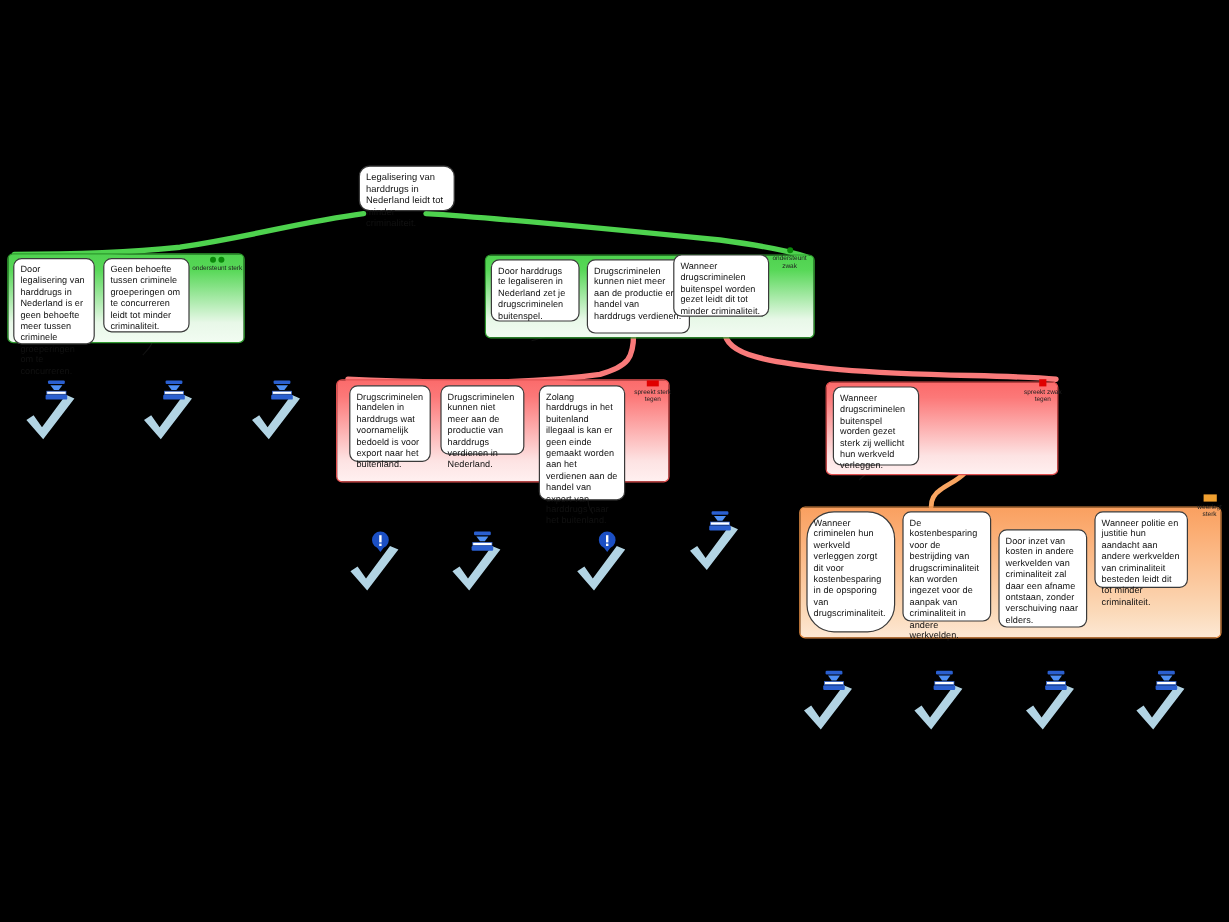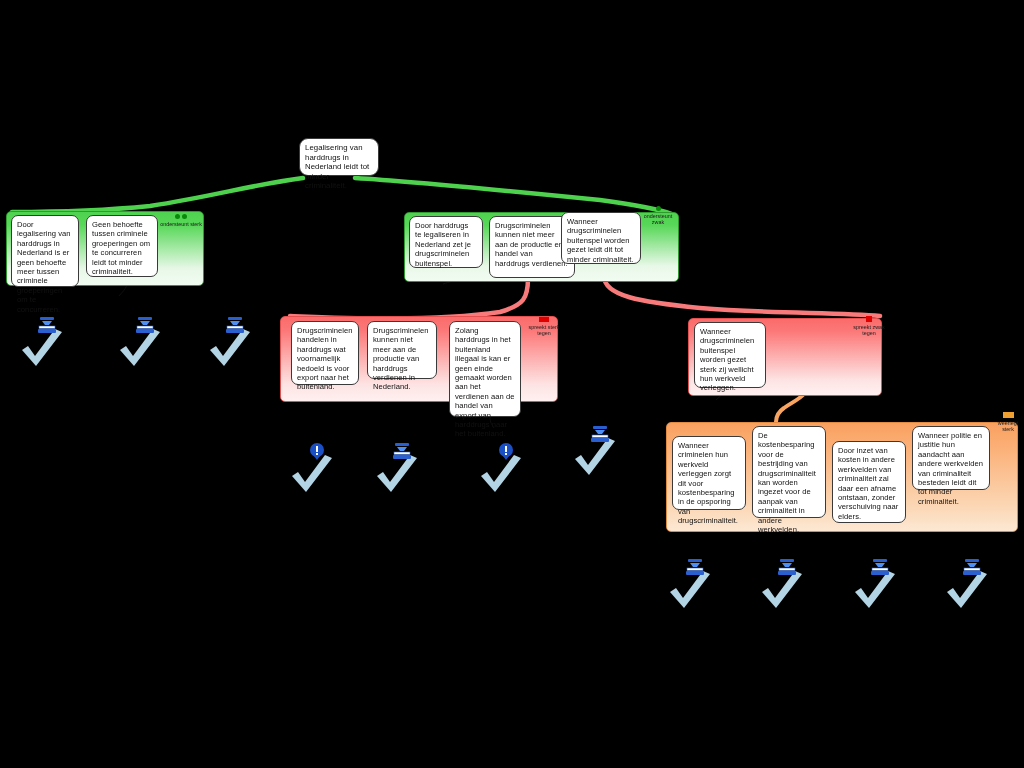--- a/index.html
+++ b/index.html
@@ -201,21 +201,21 @@
   <div class="legend" style="left:853px; top:316px; width:32px;">
     <div class="marks">
       <span class="sq-red small"></span>
     </div>
     <div class="caption">spreekt zwak tegen</div>
   </div>
 
   <div class="group g-orange" style="left:666px; top:422px; width:352px; height:110px;">
     <div class="group-inner"></div>
   </div>
-  <div class="claim" style="left:672px; top:436px; width:74px; height:74px;">Wanneer criminelen hun werkveld verleggen zorgt dit voor kostenbesparing in de opsporing van drugscriminaliteit.</div>
+  <div class="claim" style="left:672px; top:426px; width:74px; height:101px;border-radius:23px;">Wanneer criminelen hun werkveld verleggen zorgt dit voor kostenbesparing in de opsporing van drugscriminaliteit.</div>
   <div class="claim" style="left:752px; top:426px; width:74px; height:92px;">De kostenbesparing voor de bestrijding van drugscriminaliteit kan worden ingezet voor de aanpak van criminaliteit in andere werkvelden.</div>
   <div class="claim" style="left:832px; top:426px; width:74px; height:82px;margin-top:15px;">Door inzet van kosten in andere werkvelden van criminaliteit zal daar een afname ontstaan, zonder verschuiving naar elders.</div>
   <div class="claim" style="left:912px; top:426px; width:78px; height:64px;">Wanneer politie en justitie hun aandacht aan andere werkvelden van criminaliteit besteden leidt dit tot minder criminaliteit.</div>
   <div class="legend" style="left:993px; top:412px; width:30px;">
     <div class="marks">
       <span class="sq-orange"></span>
     </div>
     <div class="caption">weerlegt sterk</div>
   </div>
 

